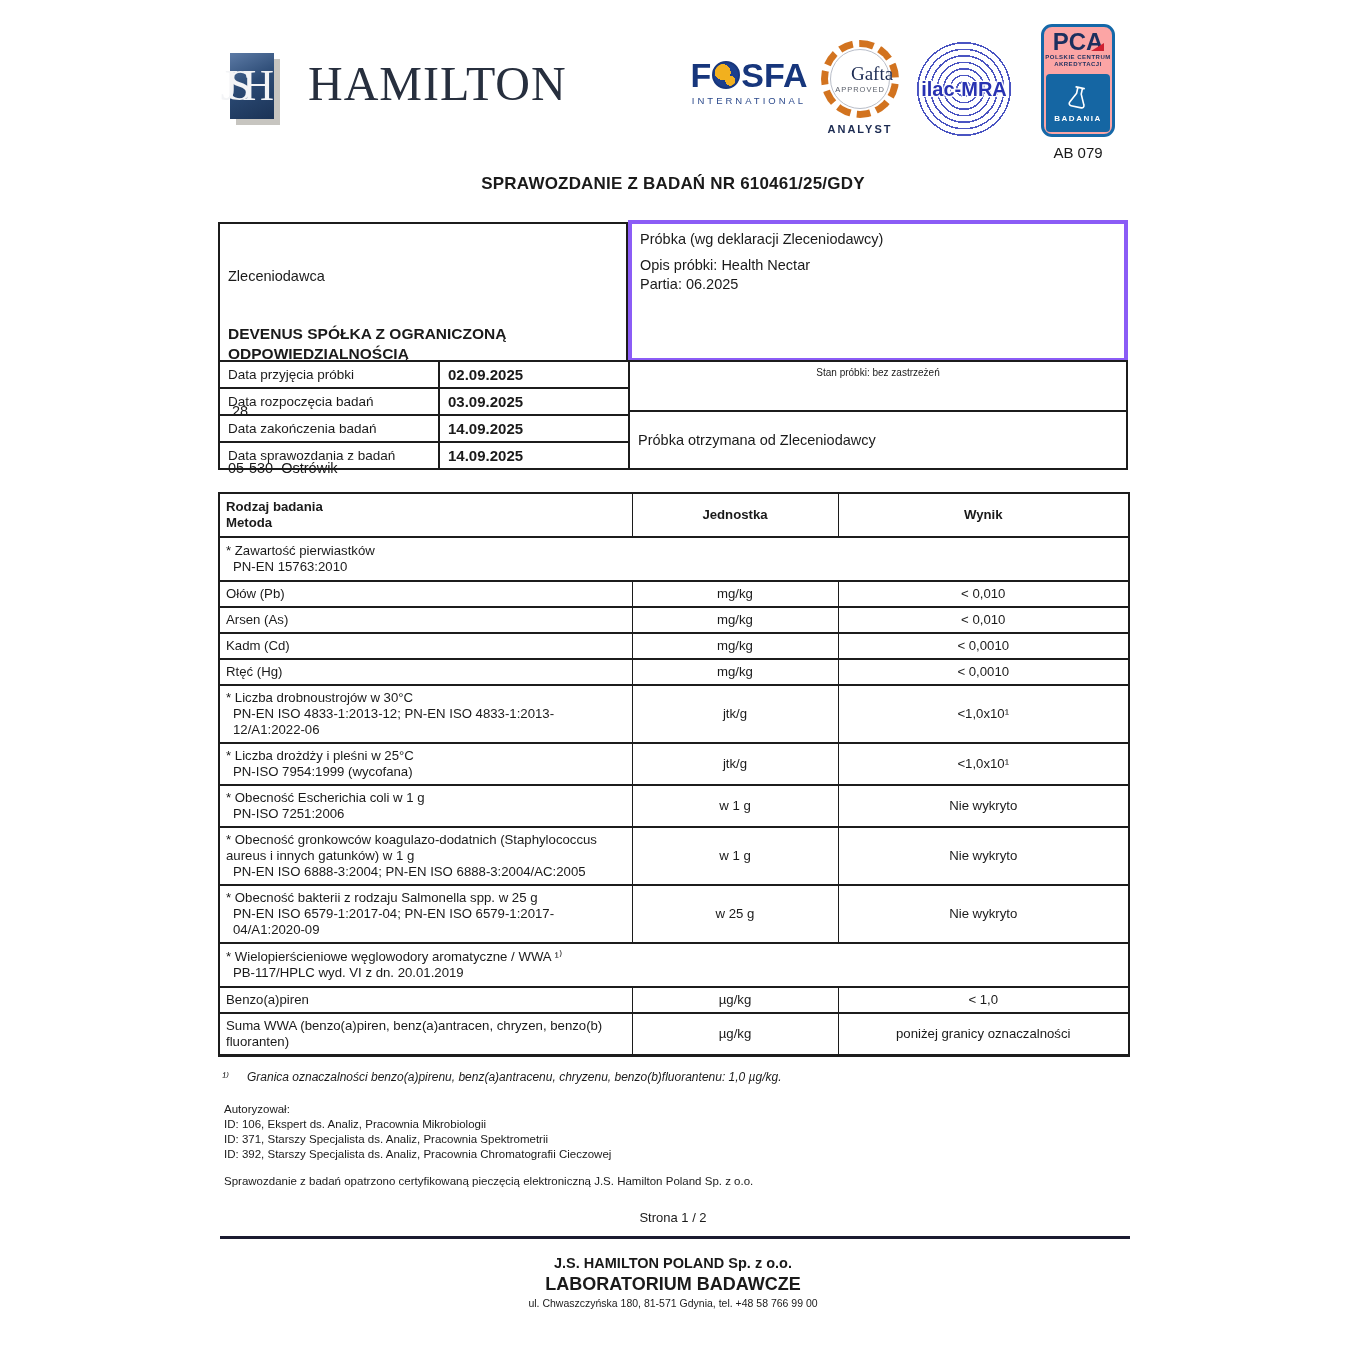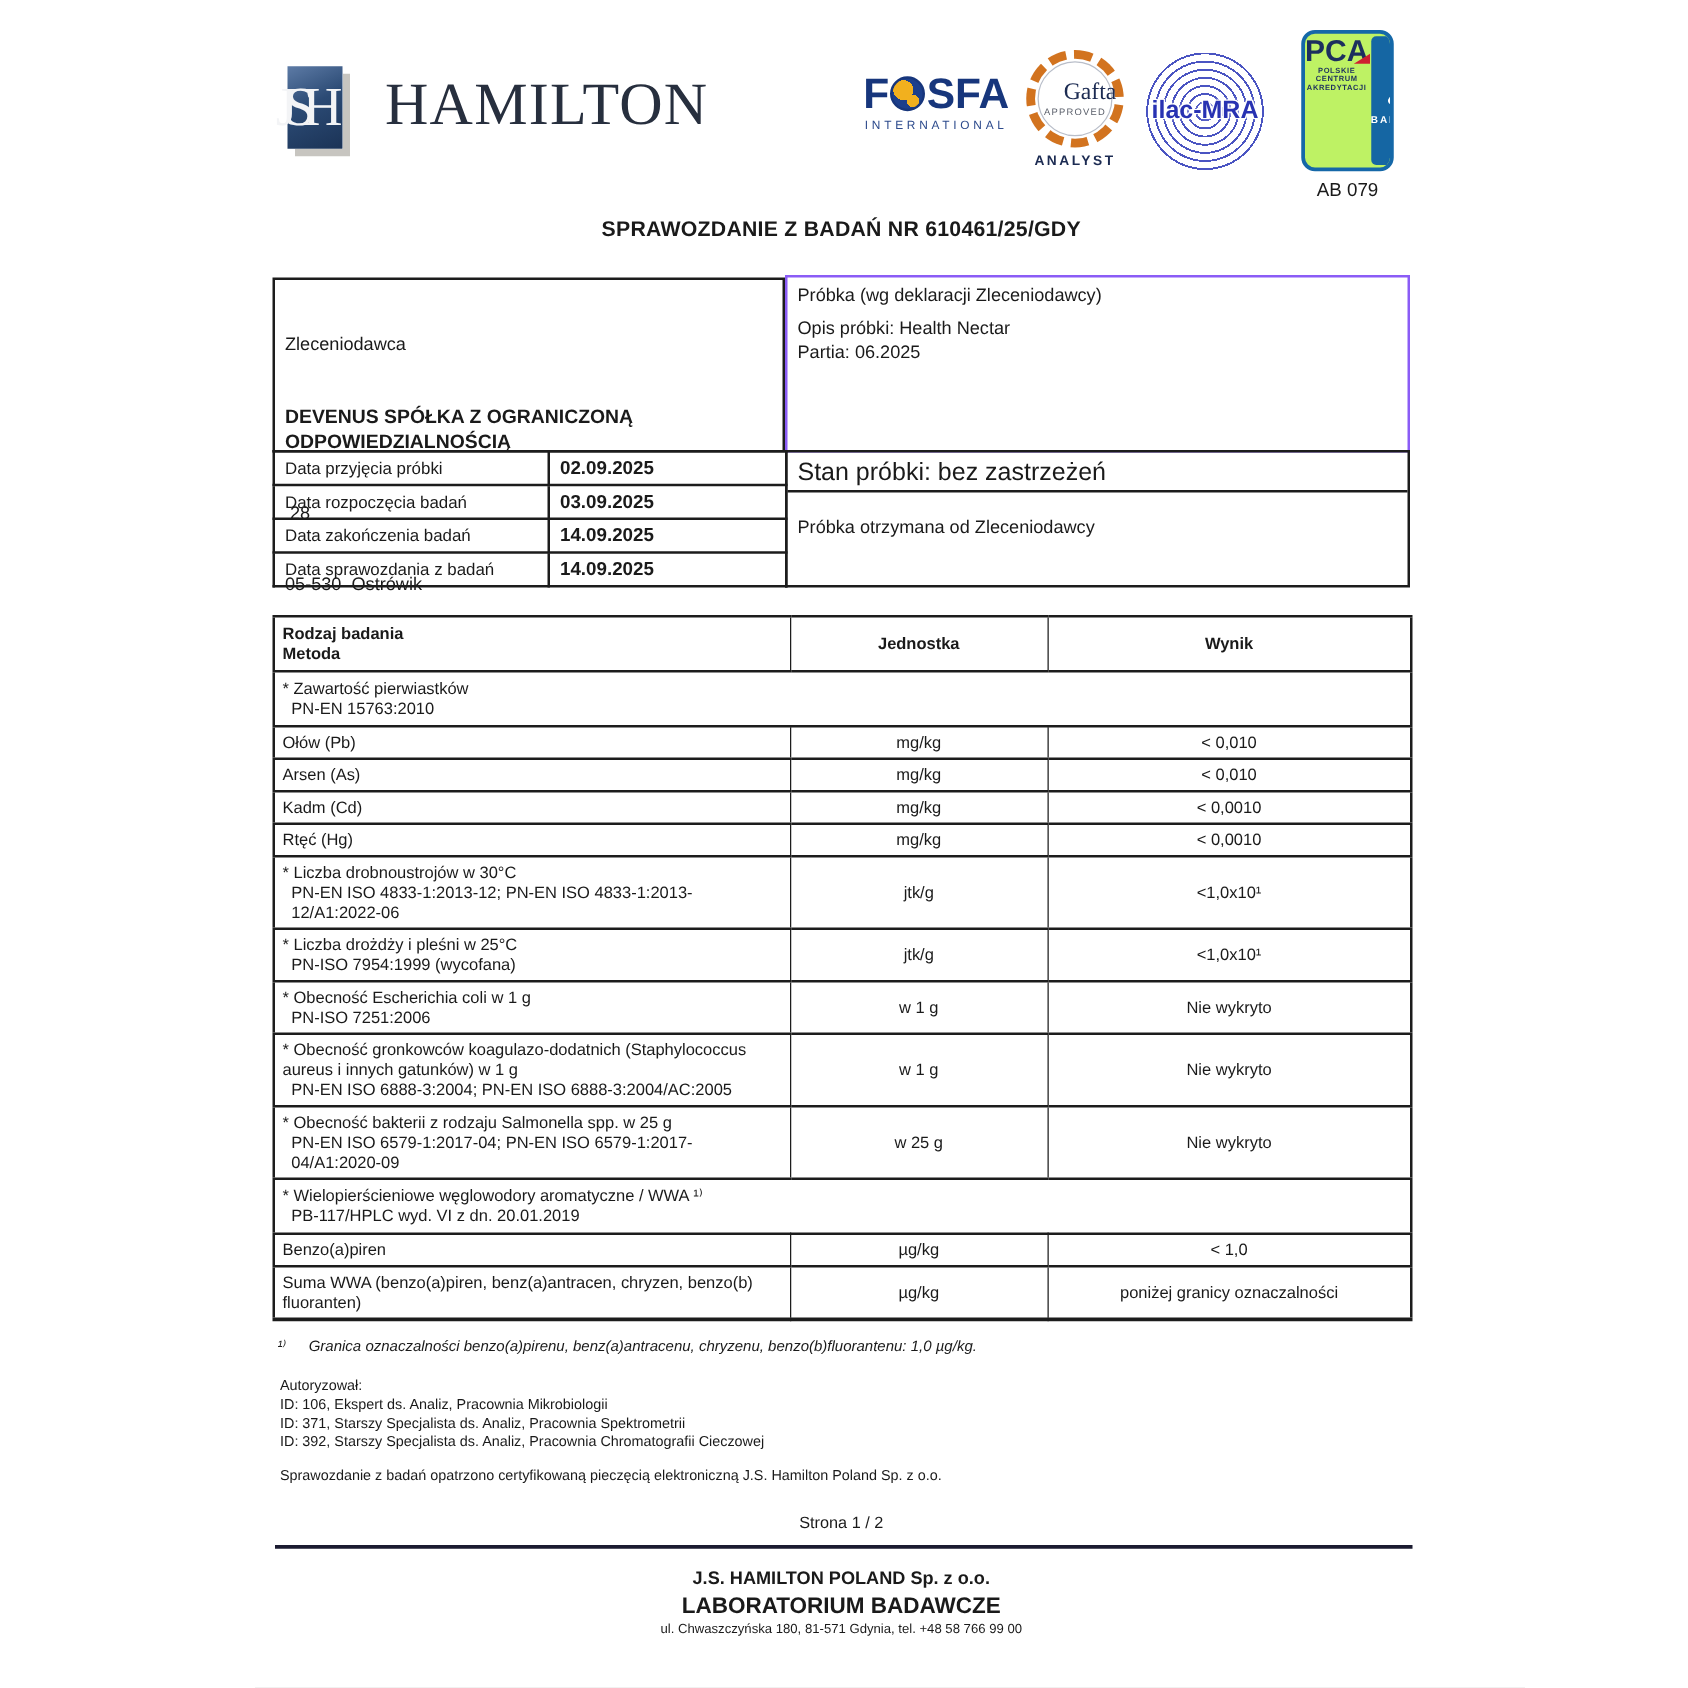--- a/index.html
+++ b/index.html
@@ -63,23 +63,23 @@
     background:repeating-radial-gradient(circle at 50% 50%, #4a54c2 0 1.5px, rgba(0,0,0,0) 1.5px 6.5px);
   }
   .ilac-label {
     position:absolute; top:50%; left:50%; transform:translate(-50%,-50%);
     font-size:20px; font-weight:bold; color:#2832b2; white-space:nowrap;
     text-shadow:-1px -1px 0 #fff,1px -1px 0 #fff,-1px 1px 0 #fff,1px 1px 0 #fff,0 0 4px #fff;
   }
 
   .pca { position:absolute; left:1040px; top:24px; width:76px; text-align:center; }
   .pca-badge {
-    width:74px; height:113px; margin:0 auto; background:#bef264;
+    width:74px; height:113px; margin:0 auto; background:#fca5a5;
     border:3px solid #1568a8; border-radius:11px; overflow:hidden;
-    display:flex; 
+    display:flex; flex-direction:column;
   }
   .pca-top { flex:0 0 45px; padding-top:2px; }
   .pca-word {
     position:relative; display:inline-block;
     font-size:24px; font-weight:bold; color:#1c2f5e; line-height:25px; letter-spacing:0;
   }
   .pca-red-wedge {
     position:absolute; right:-1px; bottom:3px; width:0; height:0;
     border-style:solid; border-width:0 0 8px 13px;
     border-color:rgba(0,0,0,0) rgba(0,0,0,0) #cf2030 rgba(0,0,0,0);
@@ -100,34 +100,34 @@
 
   
   .box-client {
     position:absolute; left:218px; top:222px; width:410px; height:140px;
     border:2px solid #1c1c1c; padding:5px 8px; font-size:14.5px; line-height:19px;
     white-space:pre-wrap;
   }
   .client-name { font-weight:bold; font-size:15.5px; line-height:20px; }
   .box-sample {
     position:absolute; left:628px; top:220px; width:500px; height:142px;
-    border:2px solid #8b5cf6; padding:6px 8px; font-size:14.5px; line-height:19px;
+    border:4px solid #8b5cf6; padding:6px 8px; font-size:14.5px; line-height:19px;
   }
   .sample-desc { margin-top:7px; }
 
   .dates-table { position:absolute; left:218px; top:360px; border-collapse:collapse; }
   .dates-table td { border:2px solid #1c1c1c; height:27px; padding:0 8px; }
   .dates-table td.dlabel { width:220px; font-size:13.5px; }
   .dates-table td.dvalue { width:190px; font-size:15px; font-weight:bold; }
 
   .box-state {
     position:absolute; left:628px; top:360px; width:500px; height:110px;
     border:2px solid #1c1c1c;
   }
-  .state-top { height:32px; border-bottom:2px solid #1c1c1c; padding:5px 8px; font-size:20px; }
+  .state-top { height:50px; border-bottom:2px solid #1c1c1c; padding:5px 8px; font-size:10px;text-align:center; }
   .state-bottom { height:56px; padding:0 8px; font-size:14.5px; display:flex; align-items:center; }
 
   
   .results {
     position:absolute; left:218px; top:492px; width:910px;
     border-collapse:collapse; table-layout:fixed;
     font-size:13.2px; line-height:16px;
     border:2px solid #1c1c1c; border-bottom-width:3px;
   }
   .results th, .results td {

